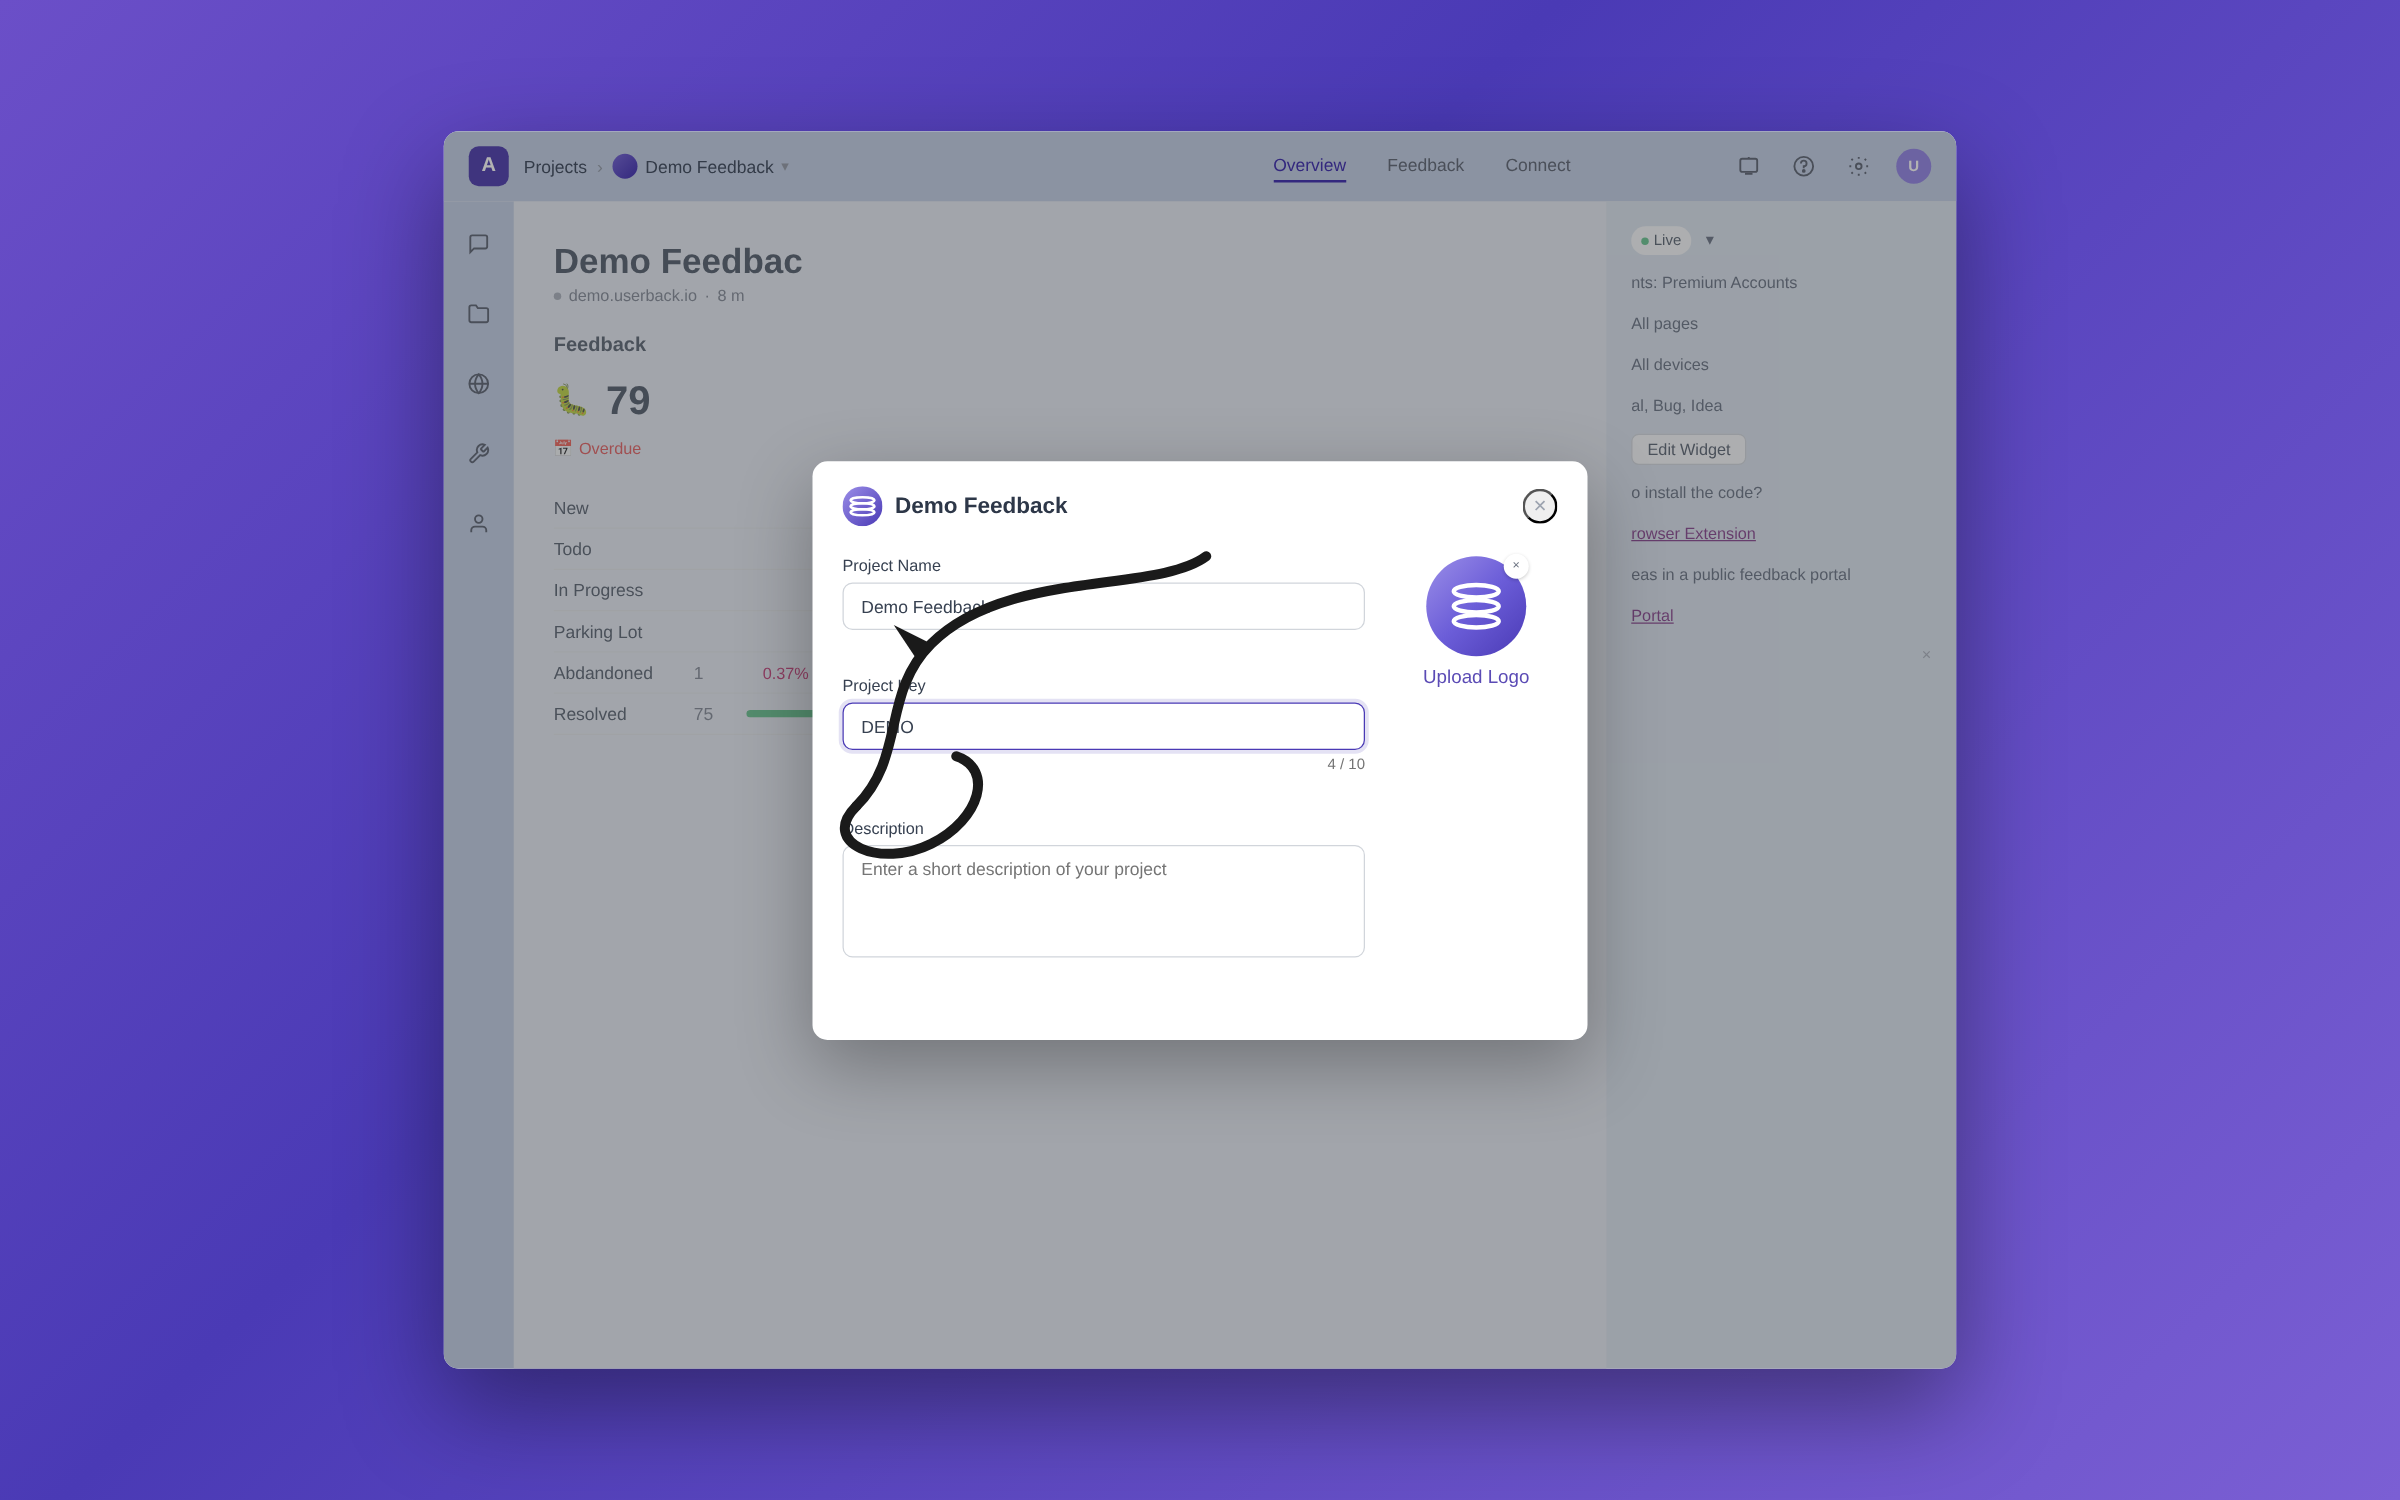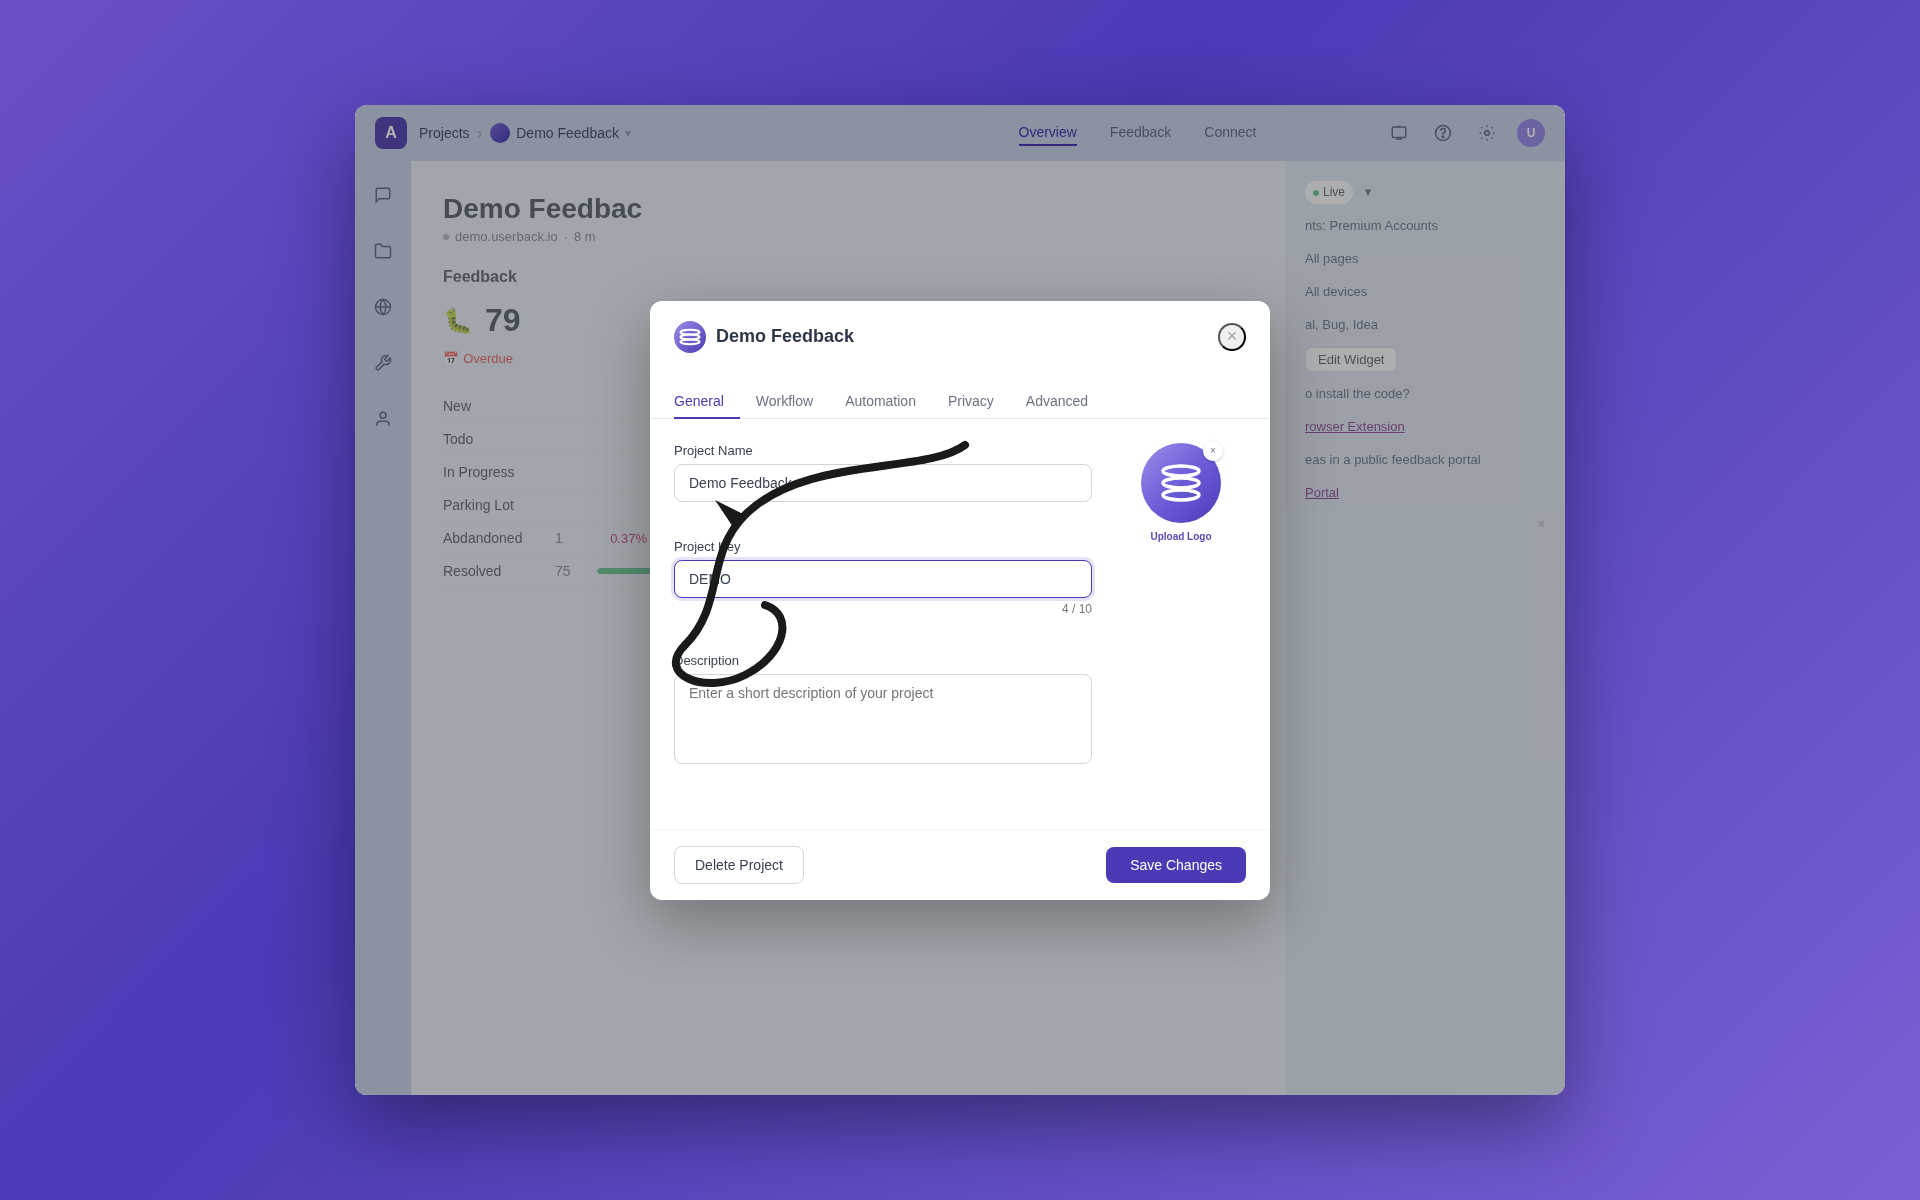--- a/index.html
+++ b/index.html
@@ -502,24 +502,24 @@
       display: flex;
       align-items: center;
       justify-content: center;
       font-size: 10px;
       color: #6b7280;
       cursor: pointer;
       box-shadow: 0 1px 3px rgba(0,0,0,0.2);
     }
 
     .upload-logo-label {
-      font-size: 10px;
+      font-size: 15px;
       color: #5b4bb5;
       cursor: pointer;
-      font-weight: 700;
+      font-weight: 400;
     }
 
     
     .modal-footer {
       padding: 16px 24px;
       display: flex;
       align-items: center;
       justify-content: space-between;
       border-top: 1px solid #f3f4f6;
     }
@@ -739,27 +739,20 @@
             </defs>
             <ellipse cx="20" cy="14" rx="12" ry="3" fill="none" stroke="white" stroke-width="2.5"></ellipse>
             <ellipse cx="20" cy="20" rx="12" ry="3" fill="none" stroke="white" stroke-width="2.5"></ellipse>
             <ellipse cx="20" cy="26" rx="12" ry="3" fill="none" stroke="white" stroke-width="2.5"></ellipse>
           </svg>
           <span class="modal-title">Demo Feedback</span>
         </div>
         <button class="modal-close">×</button>
       </div>
 
-      <div class="modal-tabs">
-        <span class="modal-tab active">General</span>
-        <span class="modal-tab">Workflow</span>
-        <span class="modal-tab">Automation</span>
-        <span class="modal-tab">Privacy</span>
-        <span class="modal-tab">Advanced</span>
-      </div>
 
       <div class="modal-body">
         <div class="modal-form">
 
           <div class="form-group">
             <label class="form-label">Project Name</label>
             <input type="text" class="form-input" value="Demo Feedback" style="">
           </div>
 
           <div class="form-group">
@@ -793,21 +786,17 @@
 
       <svg style="position:absolute;top:310px;left:270px;width:380px;height:280px;pointer-events:none;z-index:200;" viewBox="0 0 380 280" xmlns="http://www.w3.org/2000/svg">
 
         <path d="M 340 30 C 300 60, 180 40, 120 100 C 80 140, 100 190, 60 230" fill="none" stroke="#1a1a1a" stroke-width="8" stroke-linecap="round" stroke-linejoin="round"></path>
 
         <path d="M 120 100 L 90 85 L 108 112 Z" fill="#1a1a1a"></path>
 
         <path d="M 60 230 C 30 260, 80 280, 120 260 C 160 240, 170 200, 140 190" fill="none" stroke="#1a1a1a" stroke-width="8" stroke-linecap="round"></path>
       </svg>
 
-      <div class="modal-footer">
-        <button class="delete-btn">Delete Project</button>
-        <button class="save-btn">Save Changes</button>
-      </div>
 
     </div>
   </div>
 
 </div>
 
 </body></html>

